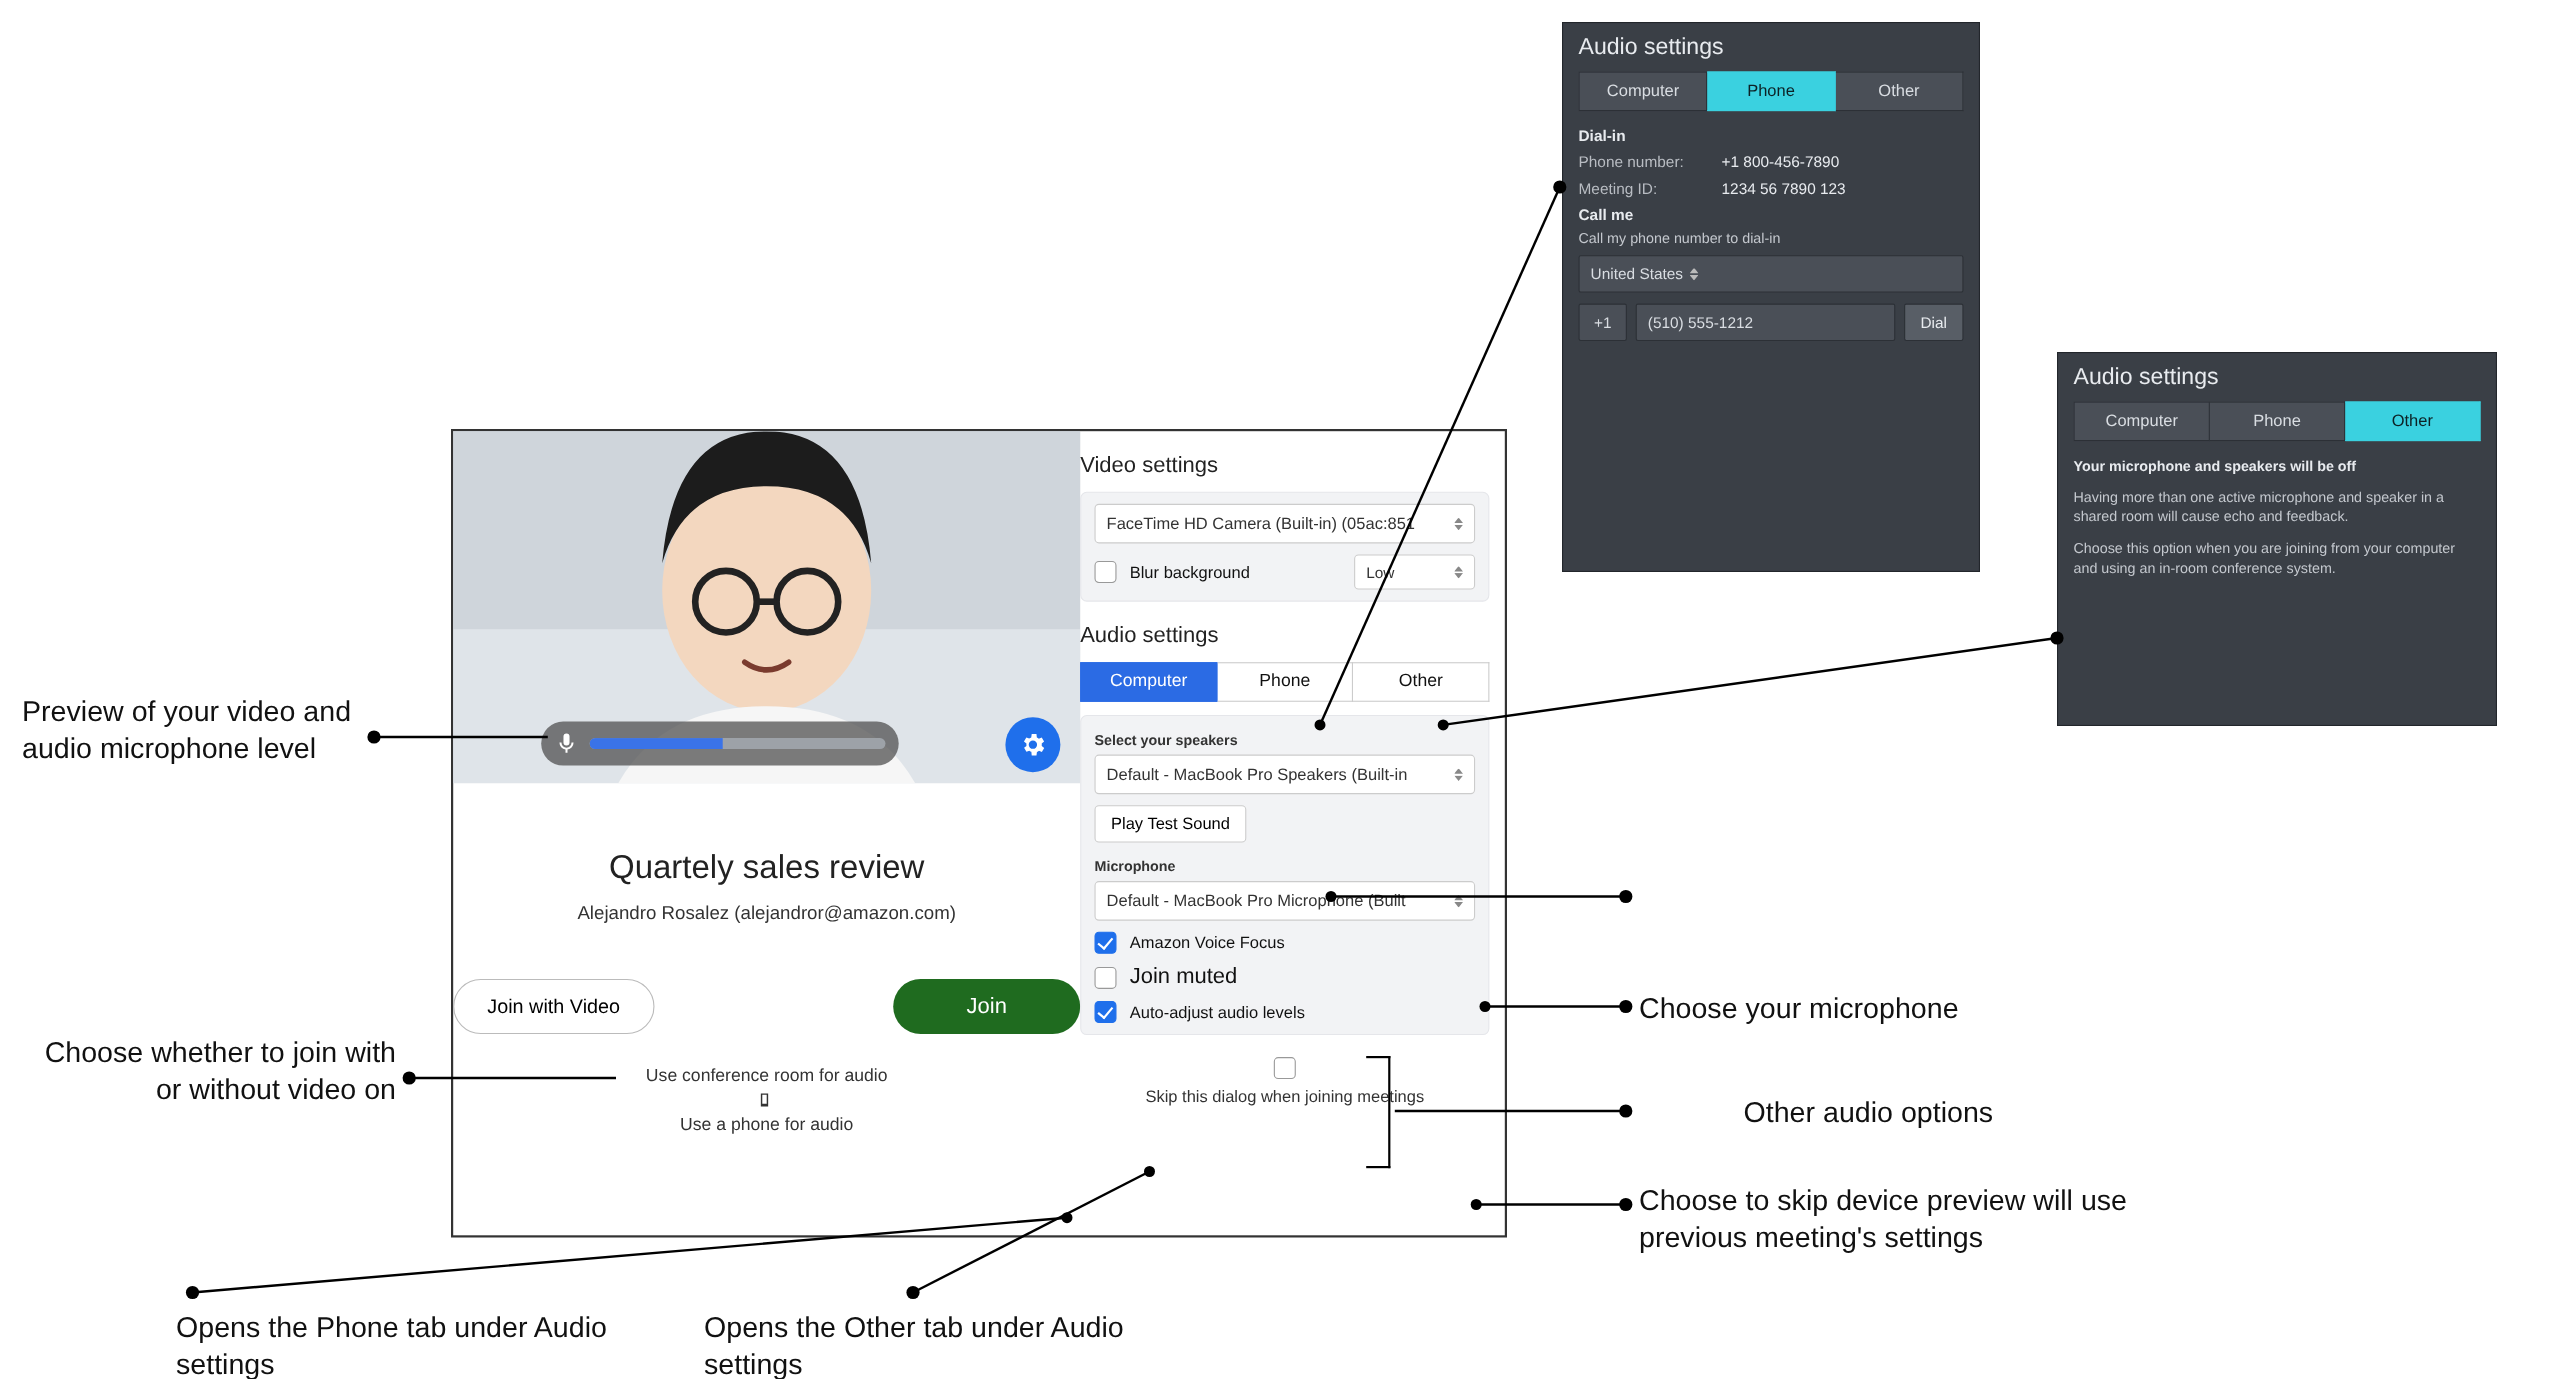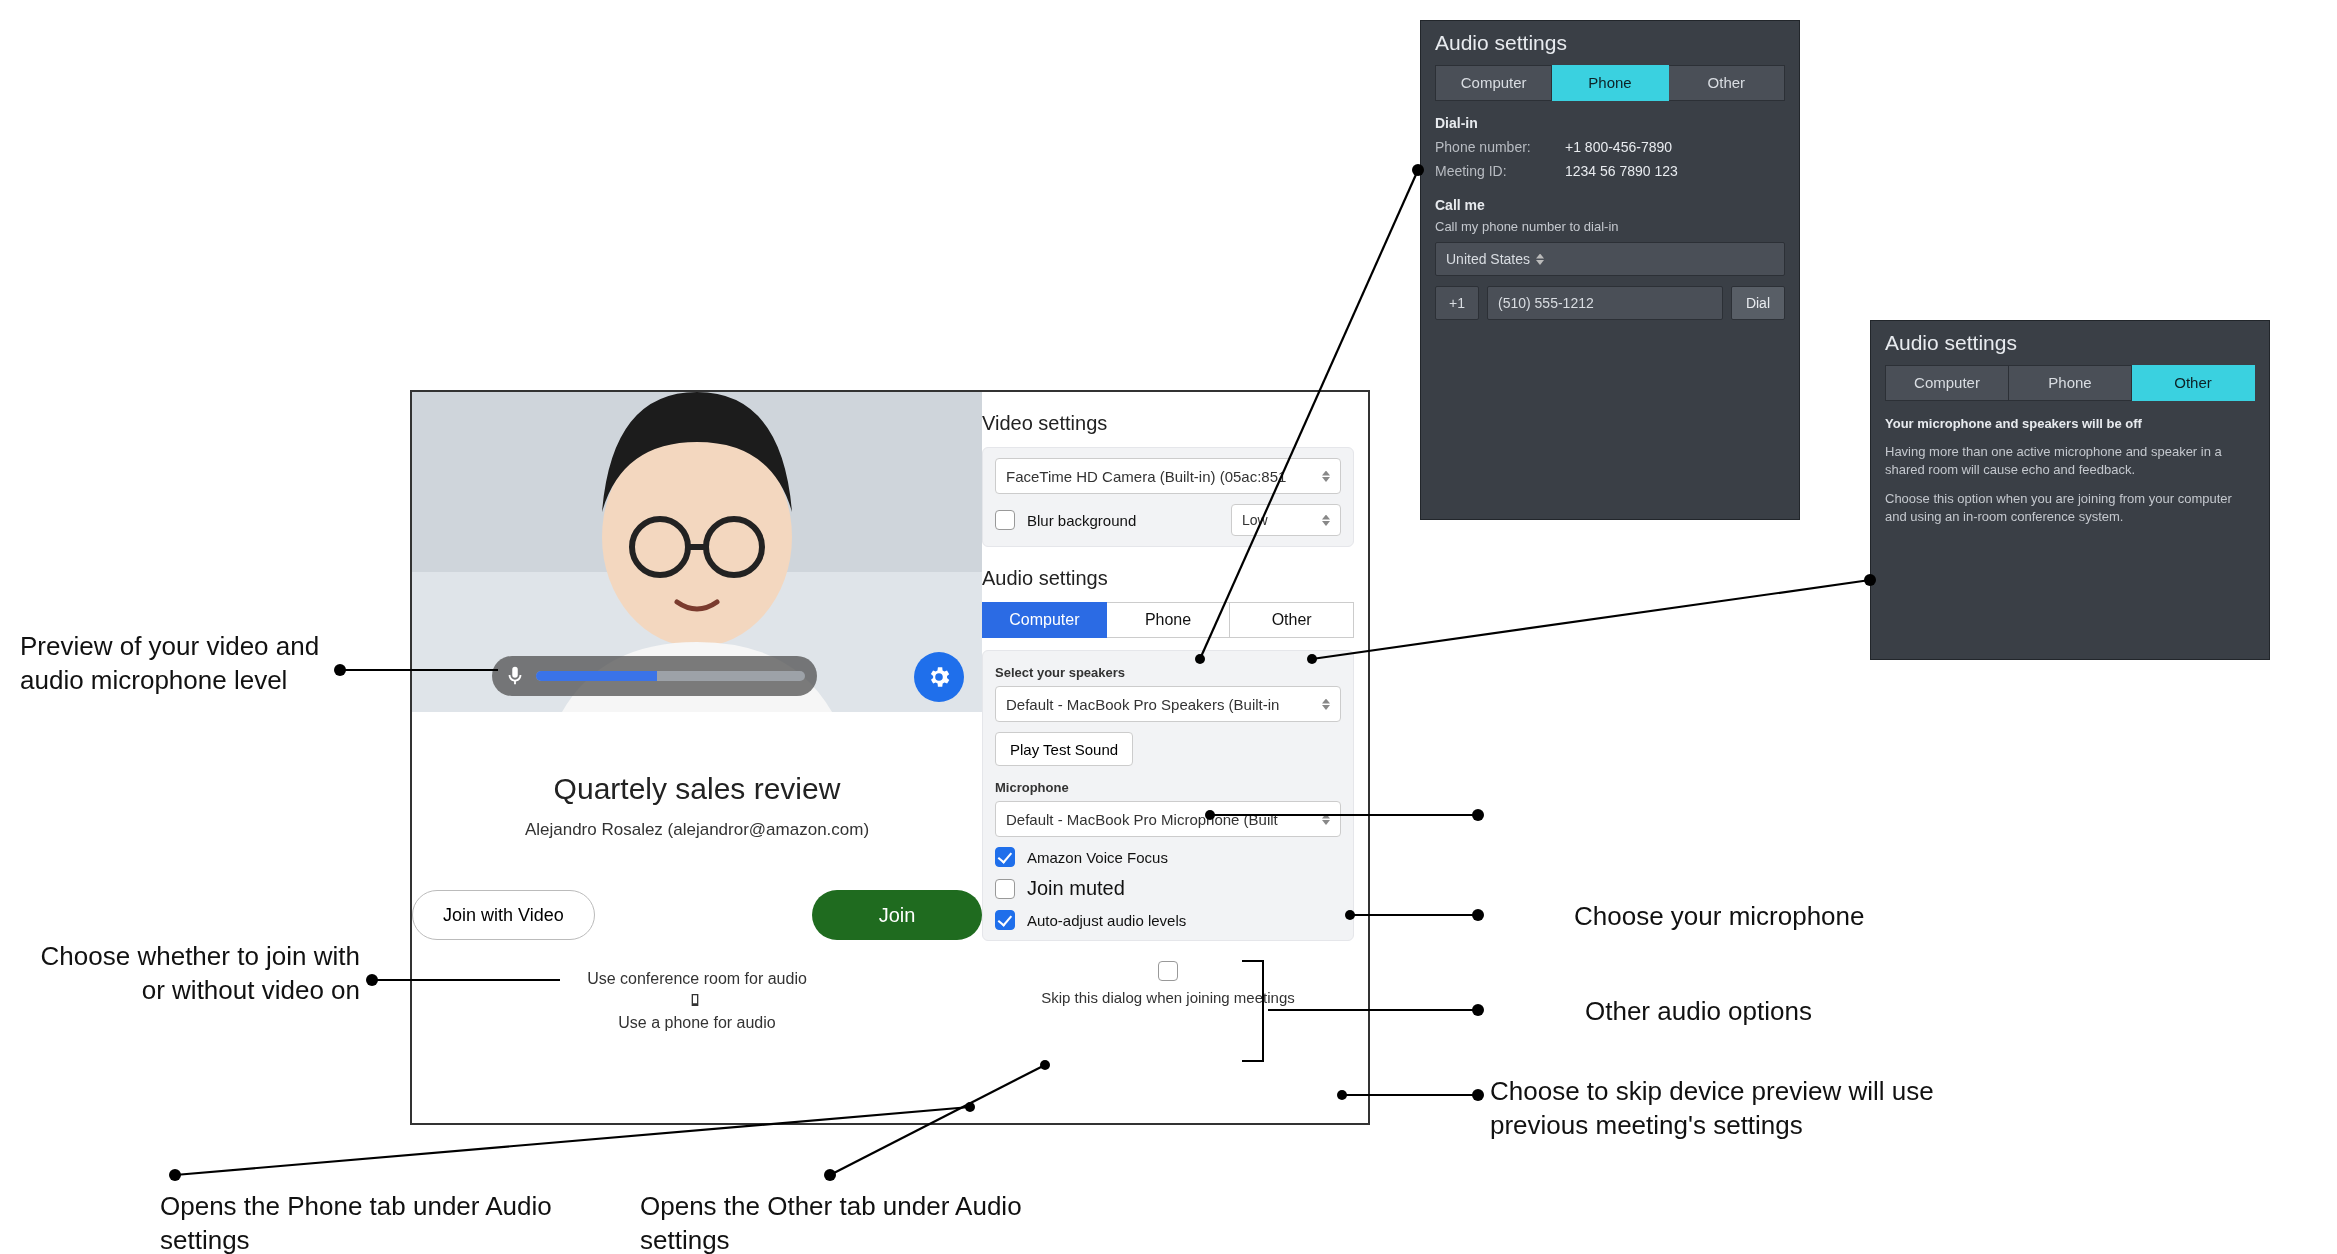--- a/index.html
+++ b/index.html
@@ -290,21 +290,21 @@
     <div class="dark-label">Dial-in</div>
     <div class="kv">
         <span class="k">Phone number:</span>
         <span class="v">+1 800-456-7890</span>
       </div>
     <div class="kv">
         <span class="k">Meeting ID:</span>
         <span class="v">1234 56 7890 123</span>
       </div>
 
-    <div class="dark-label" style="margin-top:18px">Call me</div>
+    <div class="dark-label" style="margin-top:8px">Call me</div>
     <div style="font-size:13px;color:#c4c8ce">Call my phone number to dial-in</div>
     <div class="dark-select" style="margin-top:8px">
       <span class="txt">United States</span>
       <span class="stepper">
           <span></span>
           <span></span>
         </span>
     </div>
     <div class="dark-row">
       <div class="dark-input" style="width:44px;justify-content:center">+1</div>
@@ -324,21 +324,21 @@
     <div class="dark-desc">Having more than one active microphone and speaker in a shared room will cause echo and feedback.</div>
     <div class="dark-desc">Choose this option when you are joining from your computer and using an in-room conference system.</div>
   </div>
 
   <div class="bracket" style="left:1242px; top:960px; height:102px"></div>
 
   <div class="callout" style="left:20px; top:630px; width:340px">Preview of your video and audio microphone level</div>
   <div class="callout" style="left:40px; top:940px; width:320px; text-align:right">Choose whether to join with or without video on</div>
   <div class="callout" style="left:160px; top:1190px; width:420px">Opens the Phone tab under Audio settings</div>
   <div class="callout" style="left:640px; top:1190px; width:420px">Opens the Other tab under Audio settings</div>
-  <div class="callout" style="left:1574px; top:900px">Choose your microphone</div>
+  <div class="callout" style="left:1490px; top:900px">Choose your microphone</div>
   <div class="callout" style="left:1585px; top:995px">Other audio options</div>
   <div class="callout" style="left:1490px; top:1075px; width:540px">Choose to skip device preview will use previous meeting's settings</div>
 
   <svg class="leaders">
 
     <circle cx="340" cy="670" r="6"></circle>
       <line x1="340" y1="670" x2="498" y2="670"></line>
 
     <circle cx="372" cy="980" r="6"></circle>
       <line x1="372" y1="980" x2="560" y2="980"></line>

